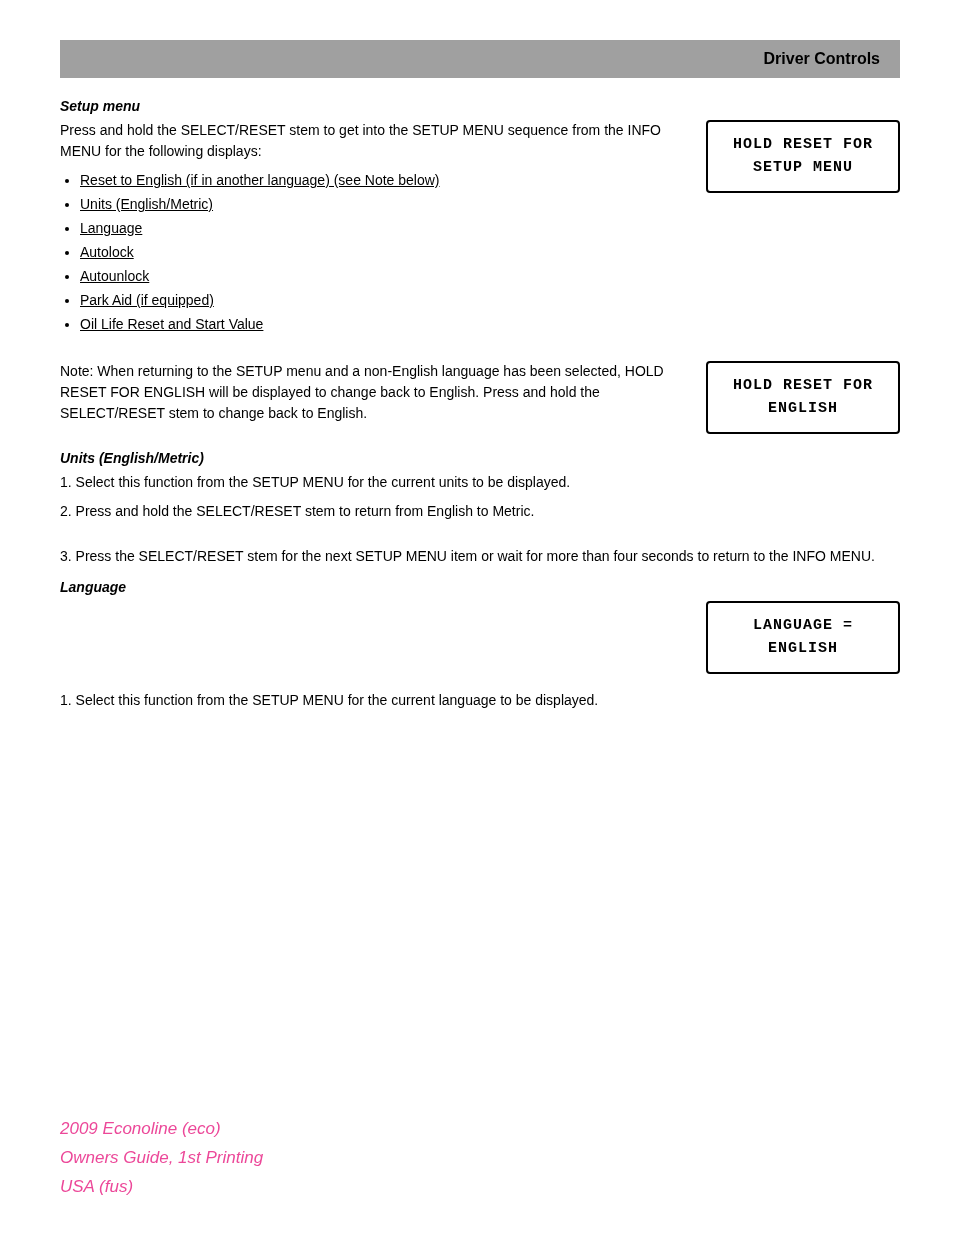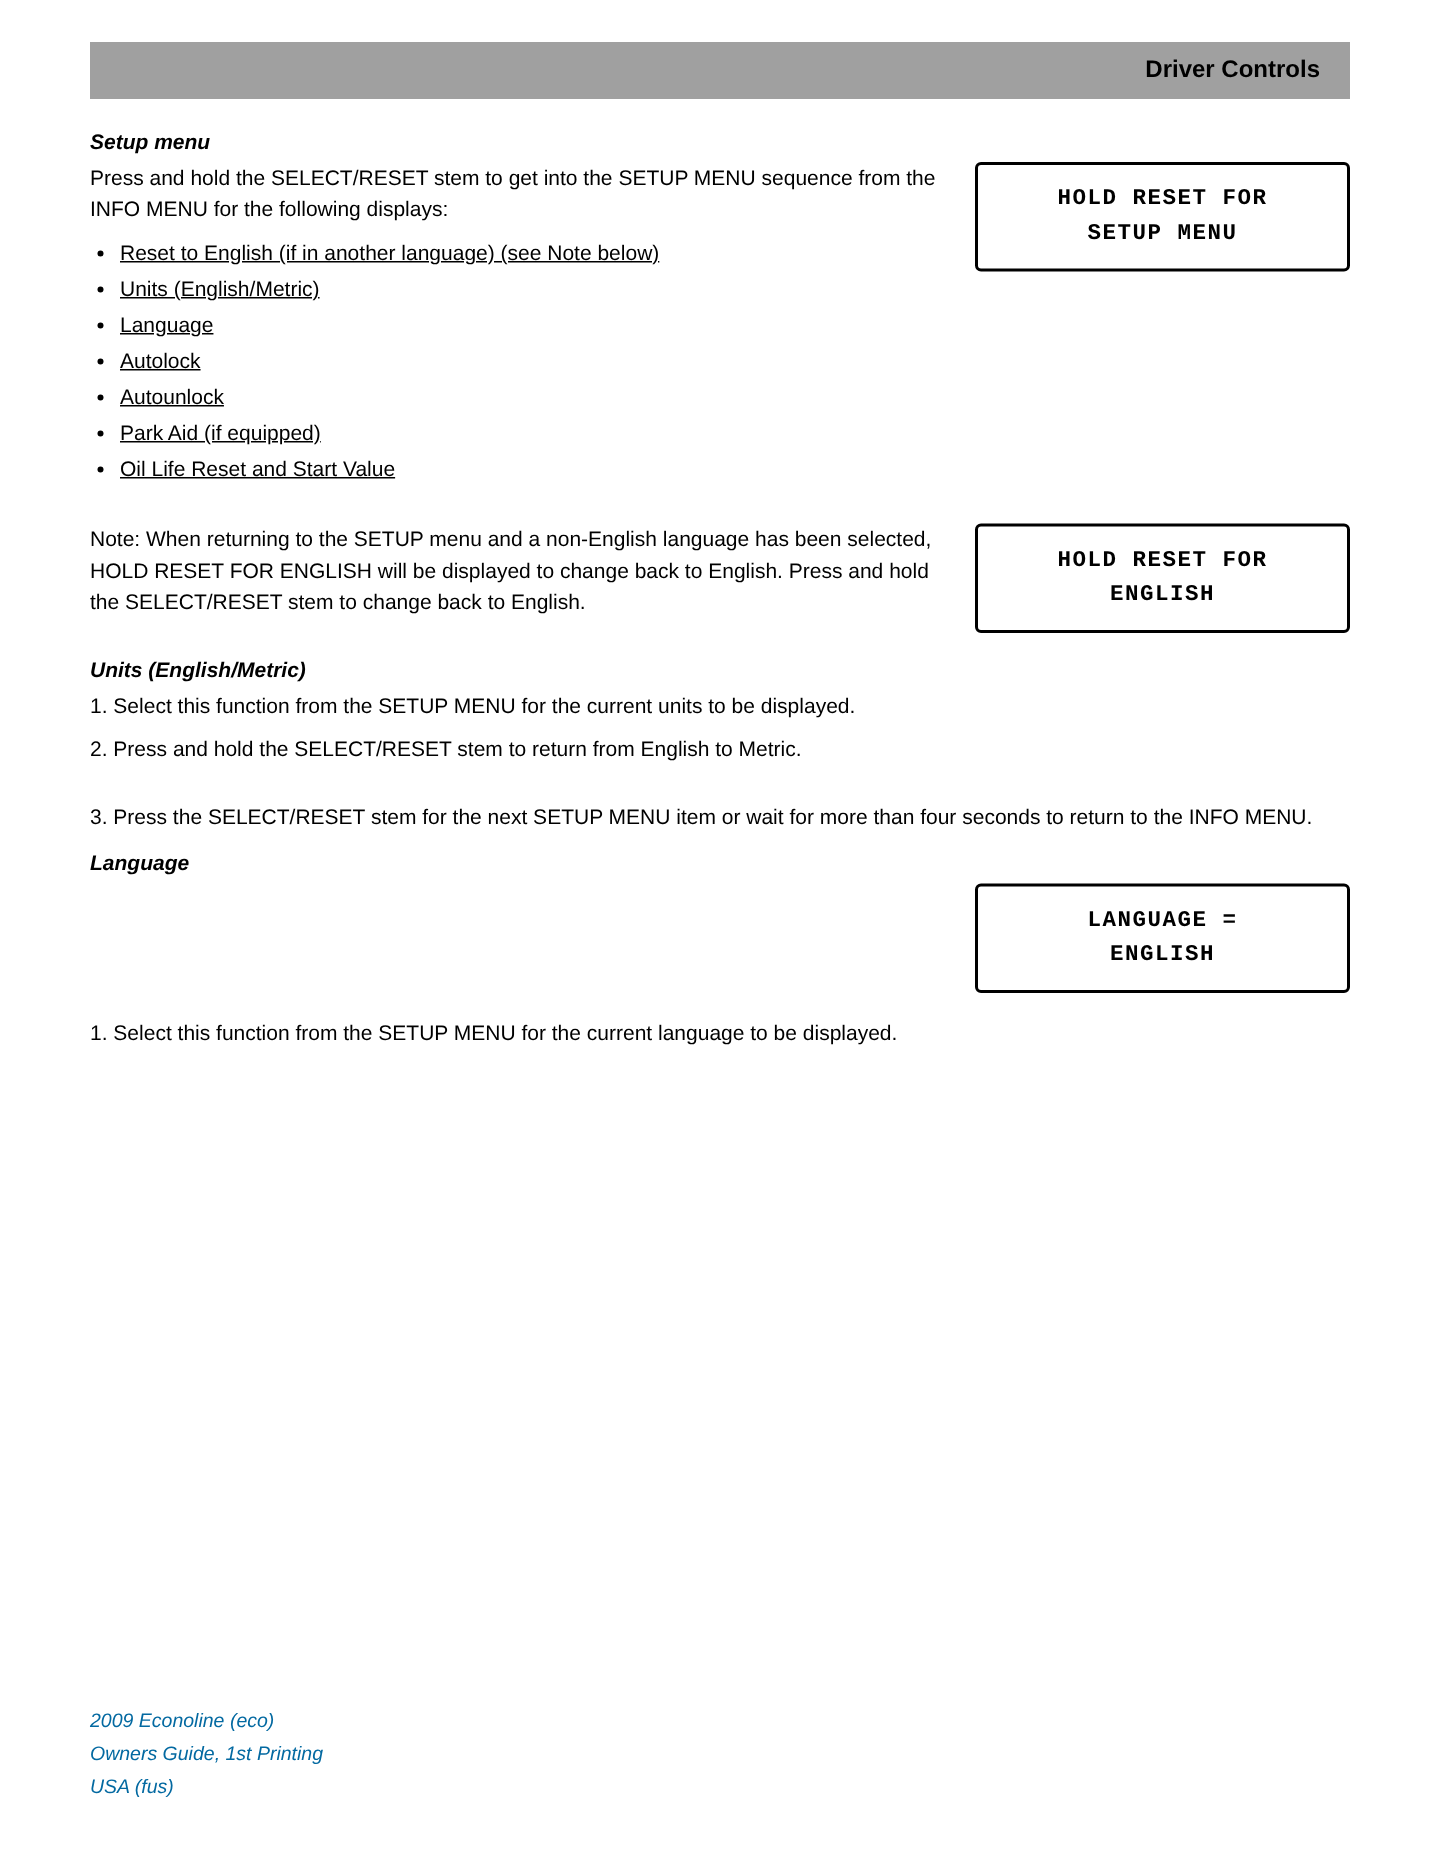--- a/index.html
+++ b/index.html
@@ -9,21 +9,21 @@
       background: #ffffff;
       font-family: Arial, Helvetica, sans-serif;
       font-size: 14px;
       color: #000000;
       position: relative;
     }
 
     
     .header-bar {
       background: #a0a0a0;
-      margin: 28px 60px 0 60px;
+      margin: 40px 60px 0 60px;
       padding: 10px 20px;
       text-align: right;
     }
     .header-bar span {
       font-weight: bold;
       font-size: 16px;
       color: #000;
     }
 
     
@@ -44,21 +44,21 @@
       display: flex;
       align-items: flex-start;
       margin-bottom: 16px;
       gap: 20px;
       justify-content: flex-end;
     }
     .two-col .text-col {
       flex: 1;
     }
     .two-col .display-col {
-      width: 250px;
+      width: 194px;
       flex-shrink: 0;
     }
 
     
     .display-box {
       border: 2px solid #000;
       border-radius: 4px;
       padding: 12px 16px;
       text-align: center;
       font-family: 'Courier New', Courier, monospace;
@@ -100,24 +100,24 @@
       margin-top: 20px;
       margin-right: 0;
       font-size: 14px;
     }
 
     
     .footer {
       position: absolute;
       bottom: 40px;
       left: 60px;
-      font-size: 13px;
+      font-size: 17px;
       font-style: italic;
       line-height: 1.7;
-      color: #0369a1;
+      color: #ec4899;
     }
   </style>
 </head>
 <body>
 
 <div class="header-bar">
   <span>Driver Controls</span>
 </div>
 
 <div class="content">

